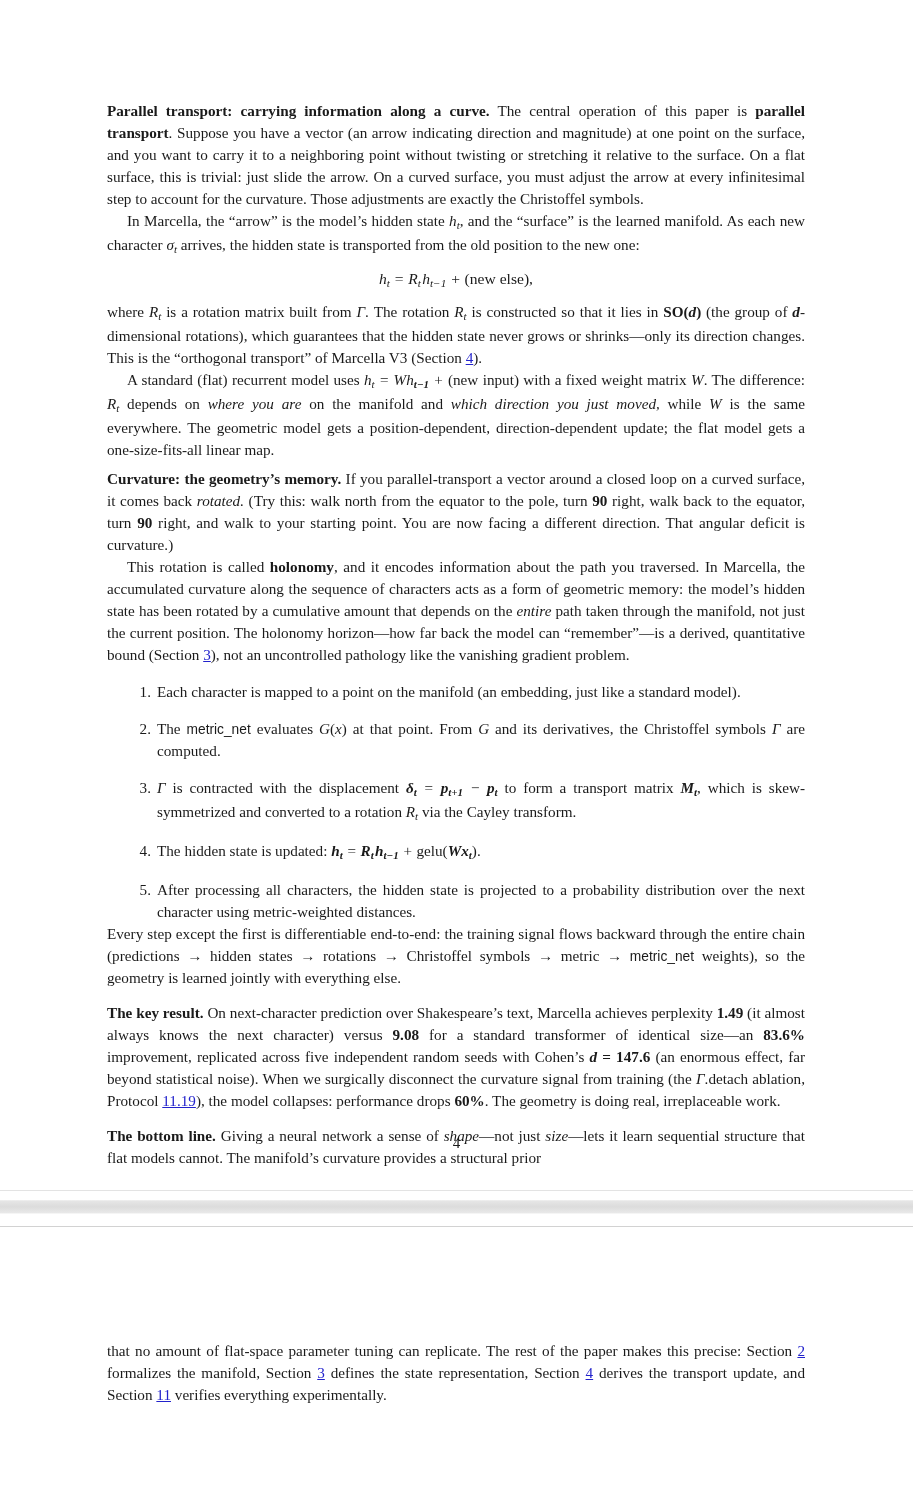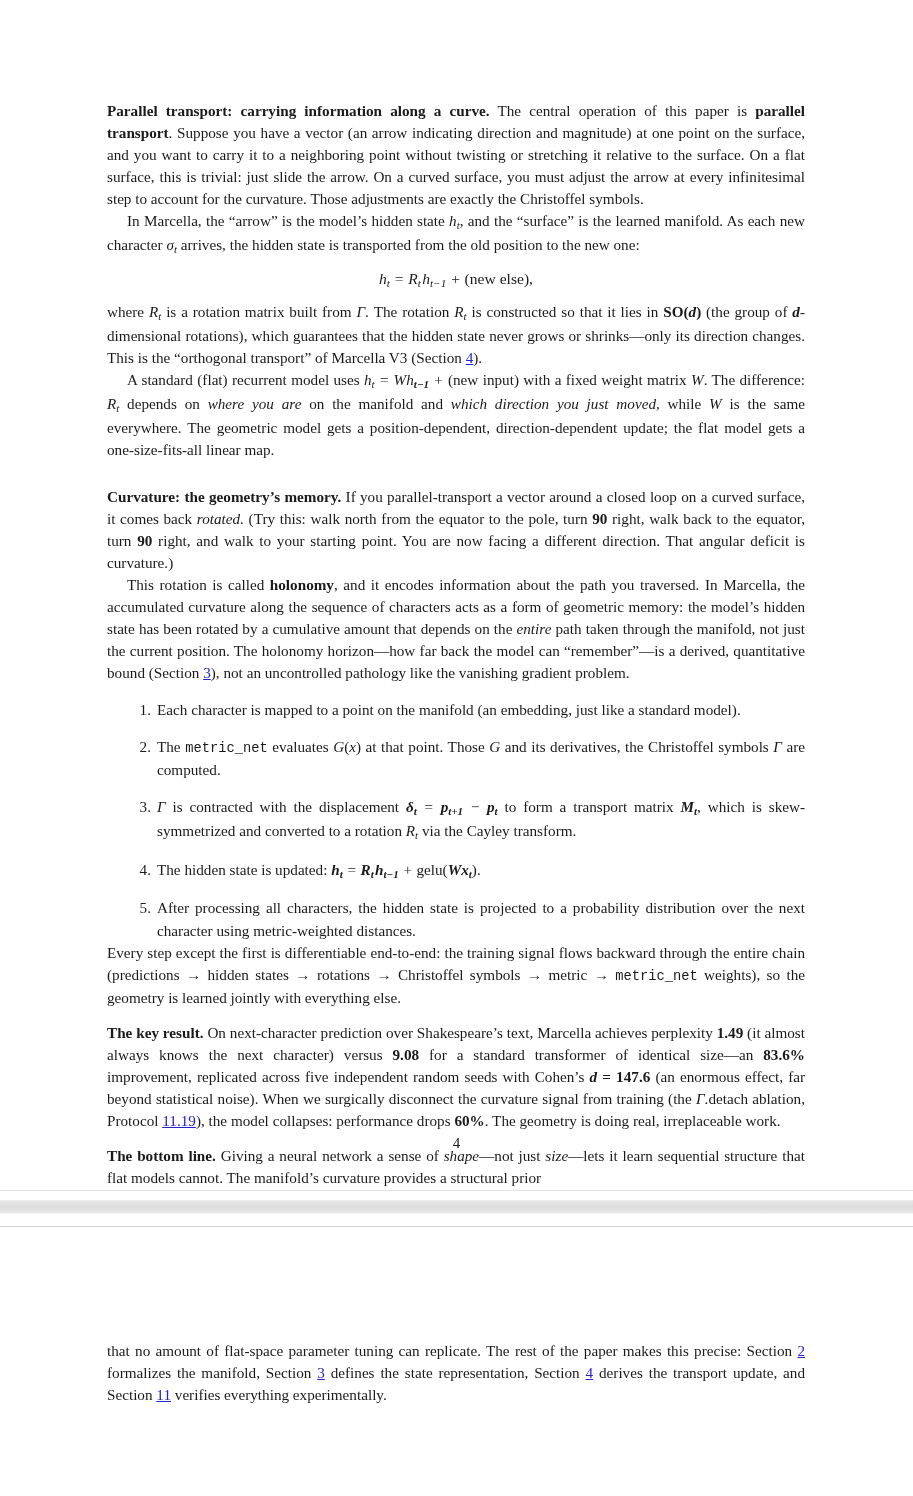--- a/index.html
+++ b/index.html
@@ -48,39 +48,39 @@
   
   p {
     margin: 0;
     font-size: 15.2px;
     line-height: 1.452;
     text-align: justify;
     text-justify: inter-word;
     hyphens: none;
   }
   p.indent { text-indent: 20px; }
-  p.sec { margin-top: 25px; }
+  p.sec { margin-top: 7px; }
   p.runin { margin-top: 13px; }
 
   b, strong { font-weight: bold; }
   i, em { font-style: italic; }
 
   .math {
     font-family: "Liberation Serif", "DejaVu Serif", serif;
     font-style: italic;
   }
   .math .up { font-style: normal; }
   .mathbf { font-style: italic; font-weight: bold; }
   .sub {
     font-size: 0.72em;
     vertical-align: -0.26em;
     font-style: italic;
   }
   .mono {
-    font-family: Liberation Mono, monospace;
+    font-family: Liberation Sans, sans-serif;
     font-size: 0.905em;
     font-style: normal;
   }
   .link { color: #2222cc; }
   .bnum { font-weight: bold; }
 
   .display-eq {
     text-align: center;
     font-size: 15.6px;
     margin: 11px 0 11px 0;
@@ -160,21 +160,21 @@
       <p class="indent">
         <span>This rotation is called </span><b>holonomy</b><span>, and it encodes information about the path you traversed. In Marcella, the accumulated curvature along the sequence of characters acts as a form of geometric memory: the model’s hidden state has been rotated by a cumulative amount that depends on the </span><i>entire</i><span> path taken through the manifold, not just the current position. The holonomy horizon—how far back the model can “remember”—is a derived, quantitative bound (Section </span><a class="link" href="#">3</a><span>), not an uncontrolled pathology like the vanishing gradient problem.</span>
       </p>
 
 
       <ol class="steps">
         <li>
           <span>Each character is mapped to a point on the manifold (an embedding, just like a standard model).</span>
         </li>
         <li>
-          <span>The </span><span class="mono">metric_net</span><span> evaluates </span><span class="math"><span>G</span><span class="up">(</span><span>x</span><span class="up">)</span></span><span> at that point. Those </span><span class="math">G</span><span> and its derivatives, the Christoffel symbols </span><span class="math up">Γ</span><span> are computed.</span>
+          <span>The </span><span class="mono">metric_net</span><span> evaluates </span><span class="math"><span>G</span><span class="up">(</span><span>x</span><span class="up">)</span></span><span> at that point. From </span><span class="math">G</span><span> and its derivatives, the Christoffel symbols </span><span class="math up">Γ</span><span> are computed.</span>
         </li>
         <li>
           <span class="math up">Γ</span><span> is contracted with the displacement </span><span class="mathbf"><span>δ</span><span class="sub">t</span></span><span class="math up"> = </span><span class="mathbf"><span>p</span><span class="sub">t+1</span></span><span class="math up"> − </span><span class="mathbf"><span>p</span><span class="sub">t</span></span><span> to form a transport matrix </span><span class="mathbf"><span>M</span><span class="sub">t</span></span><span>, which is skew-symmetrized and converted to a rotation </span><span class="math"><span>R</span><span class="sub">t</span></span><span> via the Cayley transform.</span>
         </li>
         <li>
           <span>The hidden state is updated: </span><span class="mathbf"><span>h</span><span class="sub">t</span></span><span class="math up"> = </span><span class="mathbf"><span>R</span><span class="sub">t</span></span><span class="mathbf"> <span>h</span><span class="sub">t−1</span></span><span class="math up"> + </span><span>gelu(</span><span class="mathbf">W</span><span class="mathbf"><span>x</span><span class="sub">t</span></span><span>).</span>
         </li>
         <li>
           <span>After processing all characters, the hidden state is projected to a probability distribution over the next character using metric-weighted distances.</span>
         </li>

